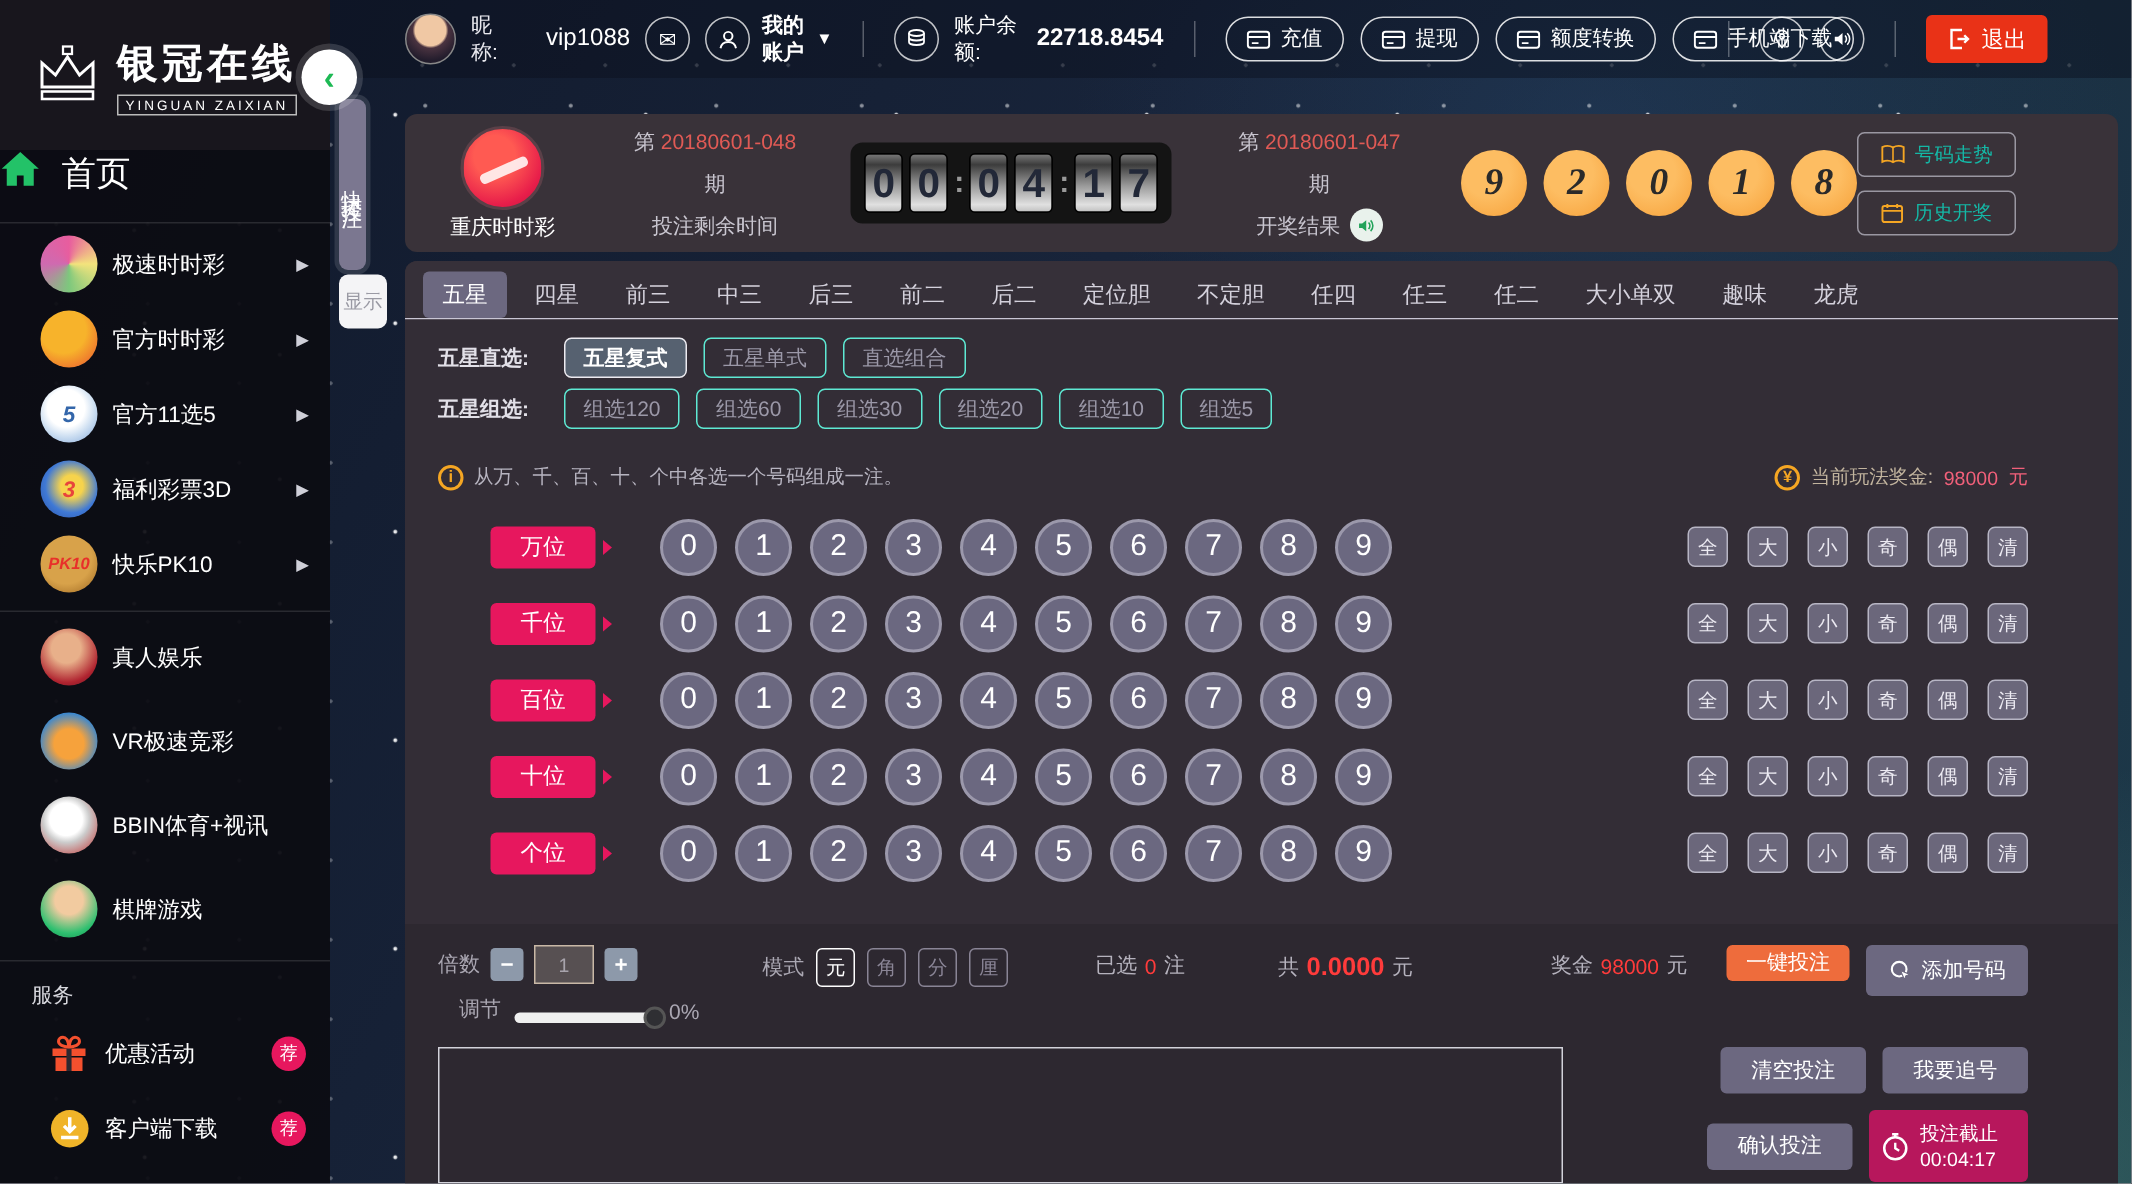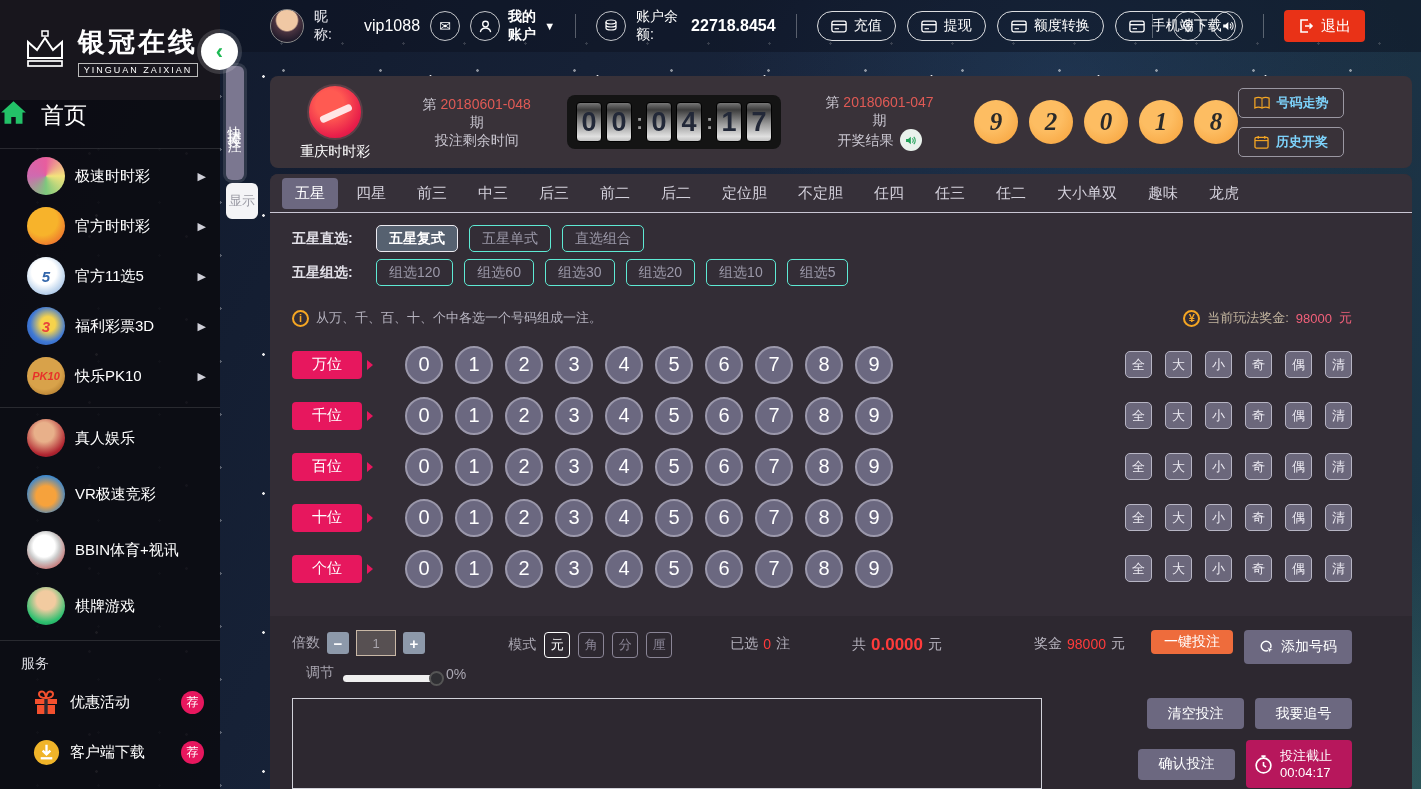--- a/index.html
+++ b/index.html
@@ -88,59 +88,59 @@
   .content { position:absolute; top:76px; left:270px; right:9px; bottom:0; z-index:2; display:flex; flex-direction:column; }
   .game-header { height:92px; background:#393239; border-radius:8px; display:flex; align-items:center;
     padding:0 68px 0 22px; flex:0 0 auto; }
   .gh-logo-wrap { width:90px; display:flex; flex-direction:column; align-items:center; gap:3px; }
   .gh-logo { width:56px; height:56px; border-radius:50%;
     background:radial-gradient(circle at 40% 35%, #ff5a52 0 30%, #e81e4a 70%, #c0123c 100%);
     border:2px solid #5a4048; position:relative; }
   .gh-logo::after { content:""; position:absolute; left:10px; top:24px; width:34px; height:7px;
     background:#fff; transform:rotate(-24deg); border-radius:3px; opacity:.85; }
   .gh-name { font-size:14px; color:#fff; }
-  .issue-block { text-align:center; line-height:18px; margin-left:38px; }
+  .issue-block { text-align:center; line-height:28px; margin-left:38px; }
   .issue-line { font-size:14px; color:#c9c6d0; }
   .issue-num { color:#e05a55; }
   .issue-sub { font-size:14px; color:#c9c6d0; display:flex; align-items:center; justify-content:center; gap:6px; }
   .speaker-circ { width:22px; height:22px; border-radius:50%; background:#e9f2ec; display:flex; align-items:center;
     justify-content:center; cursor:pointer; }
   .countdown { margin-left:30px; background:#141414; border-radius:8px; padding:7px 9px; display:flex; align-items:center; gap:4px; }
   .cd-digit { width:26px; height:40px; border-radius:4px; border:1px solid #000;
     background:linear-gradient(#777 0%, #3c3c3c 18%, #9a9a9a 55%, #e0e0e0 88%, #c2c2c2 100%);
     color:#222838; font-size:27px; font-weight:bold; display:flex; align-items:center; justify-content:center; }
   .cd-colon { color:#999; font-size:20px; font-weight:bold; width:6px; text-align:center; }
   .result-balls { display:flex; gap:11px; margin-left:34px; }
   .rball { width:44px; height:44px; border-radius:50%; background:radial-gradient(circle at 40% 35%, #fdbd62 0 40%, #f6a038 100%);
     color:#2a2a2a; font-size:25px; font-style:italic; font-family:"Liberation Serif", serif; font-weight:bold;
     display:flex; align-items:center; justify-content:center; }
   .gh-btns { margin-left:auto; display:flex; flex-direction:column; gap:9px; }
   .gh-btn { width:106px; height:30px; border:1px solid #9a97a2; border-radius:5px; display:flex; align-items:center;
-    justify-content:center; gap:7px; font-size:13px; color:#7dd3fc; cursor:pointer;font-weight:bold; }
+    justify-content:center; gap:7px; font-size:13px; color:#14b8a6; cursor:pointer; }
   
   .panel { margin-top:6px; flex:1; background:#332d36; border-radius:8px 8px 0 0; display:flex; flex-direction:column; min-height:0; }
   .tabs { height:39px; background:#363039; border-radius:8px 8px 0 0; border-bottom:1px solid #c9c6d4;
-    display:flex; align-items:center; padding:0 12px; gap:5px; flex:0 0 auto; }
+    display:flex; align-items:flex-end; padding:0 12px; gap:5px; flex:0 0 auto; }
   .tab { padding:6px 13px; font-size:15px; color:#d4d1dc; cursor:pointer; border-radius:4px; }
   .tab.active { background:#6c6880; color:#fff; }
   .bet-rows { padding:12px 60px 0 22px; }
   .bet-row { display:flex; align-items:center; margin-bottom:7px; }
   .bet-row-label { width:84px; font-size:14px; font-weight:bold; color:#e2e0e8; }
   .bet-opts { display:flex; gap:11px; }
   .bopt { height:27px; padding:0 12px; border:1px solid #5eead4; border-radius:5px; color:#9b98a8; font-size:14px;
     display:flex; align-items:center; cursor:pointer; }
   .bopt.active { background:#566170; border-color:#eceaf0; color:#fff; font-weight:bold; }
   .info-row { display:flex; align-items:center; justify-content:space-between; padding:16px 60px 6px 22px;
     font-size:13px; color:#b7b4c0; }
   .info-left, .info-right { display:flex; align-items:center; gap:7px; }
   .oicon { width:17px; height:17px; border-radius:50%; border:2px solid #f5a623; color:#f5a623; font-size:11px;
     font-weight:bold; display:flex; align-items:center; justify-content:center; flex:0 0 auto; }
   .prize-label { color:#c2b49e; }
   .prize-val { color:#f2607a; }
-  .num-area { padding:6px 60px 0 22px; }
+  .num-area { padding:6px 60px 0 22px;margin-left:35px; }
   .num-row { display:flex; align-items:center; height:51px; }
   .pos-pill { width:70px; height:28px; background:#e7175e; border-radius:4px; color:#fff; font-size:15px;
     display:flex; align-items:center; justify-content:center; cursor:pointer; }
   .pos-arrow { width:0; height:0; border-top:5px solid transparent; border-bottom:5px solid transparent;
     border-left:6px solid #e7175e; margin-left:5px; }
   .ball-track { display:flex; gap:12px; margin-left:32px; }
   .nball { width:38px; height:38px; border-radius:50%; background:#6b6880; border:2px solid #9b98ab;
     color:#fff; font-size:20px; display:flex; align-items:center; justify-content:center; cursor:pointer; }
   .quick-btns { margin-left:auto; display:flex; gap:13px; }
   .qbtn { width:27px; height:27px; background:#6b677b; border:1px solid #b7b5c4; border-radius:5px; color:#eceaf2;

